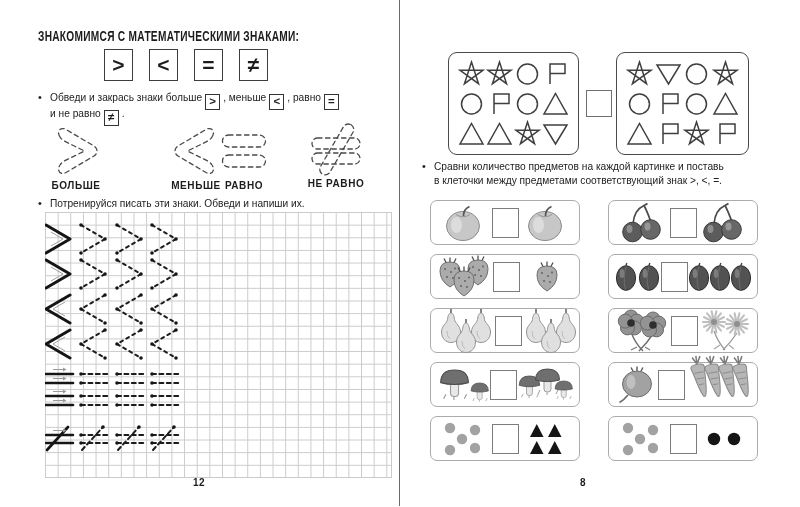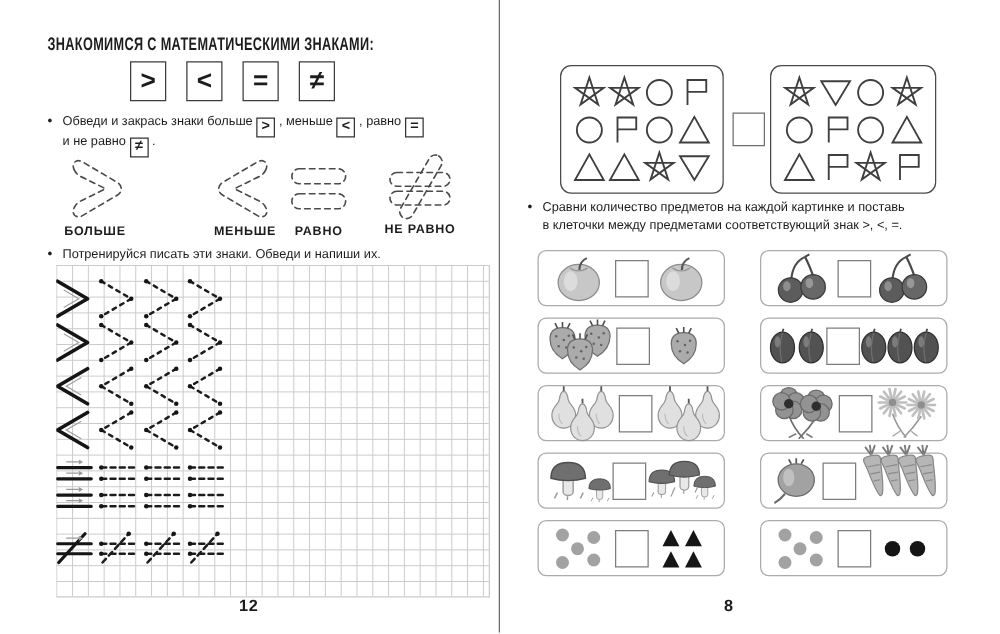--- a/index.html
+++ b/index.html
@@ -38,21 +38,21 @@
   #task2-line{left:38px;top:195px}
   #grid-wrap{position:absolute;left:45px;top:212px;width:347px;height:266px}
   #grid-bg{
     position:absolute;inset:0;
     background-image:linear-gradient(to right,#cbcbcb 1px,transparent 1px),
                      linear-gradient(to bottom,#cbcbcb 1px,transparent 1px);
     background-size:12.65px 12.65px;
     border-right:1px solid #cbcbcb;border-bottom:1px solid #cbcbcb;box-sizing:border-box;
   }
   #practice-svg{position:absolute;inset:0}
-  .page-num{position:absolute;top:477px;width:22px;text-align:center;font-size:13px;font-weight:bold;letter-spacing:.5px}
+  .page-num{position:absolute;top:477px;width:22px;text-align:center;font-size:10px;font-weight:bold;letter-spacing:.5px}
   #page-left .page-num{left:188px}
   #page-right .page-num{left:172px}
 
   
   #r-task1{left:22px;top:24px}
   .fig-box{
     position:absolute;border:1.4px solid #4a4a4a;border-radius:9px;box-sizing:border-box;
     display:grid;grid-template-columns:repeat(4,1fr);place-items:center;padding:6px 8px;background:#fff;
   }
   #fig-left{left:48px;top:52px;width:131px;height:103px}
@@ -97,21 +97,21 @@
       <div class="traced-wrap" style="left: 126px; top: 124px; width: 76px; margin-left: 32px;">
         <div class="traced-sign-area">
           <svg width="46" height="50" viewBox="0 0 46 50">
             <g transform="translate(46,0) scale(-1,1)">
               <path d="M7,11 C3,5 8,0.5 13,3.5 L41,20 C45,22.3 45,27.7 41,30 L13,46.5 C8,49.5 3,45 7,39 C8.8,35.8 12.5,34.3 16,32.6 L31.5,25 L16,17.4 C12.5,15.7 8.8,14.2 7,11 Z" fill="none" stroke="#4a4a4a" stroke-width="1.3" stroke-dasharray="4.5 3.5" stroke-linejoin="round" stroke-linecap="round"></path>
             </g>
           </svg>
         </div>
         <div class="traced-label">МЕНЬШЕ</div>
       </div>
-      <div class="traced-wrap" style="left: 214px; top: 124px; width: 82px; align-items: center;">
+      <div class="traced-wrap" style="left: 203px; top: 124px; width: 82px; align-items: center;">
         <div class="traced-sign-area">
           <svg width="46" height="40" viewBox="0 0 46 40">
             <rect x="1.5" y="4" width="43" height="12" rx="6" fill="none" stroke="#4a4a4a" stroke-width="1.3" stroke-dasharray="4.5 3.5" stroke-linejoin="round" stroke-linecap="round"></rect>
             <rect x="1.5" y="24" width="43" height="12" rx="6" fill="none" stroke="#4a4a4a" stroke-width="1.3" stroke-dasharray="4.5 3.5" stroke-linejoin="round" stroke-linecap="round"></rect>
           </svg>
         </div>
         <div class="traced-label">РАВНО</div>
       </div>
       <div class="traced-wrap" style="left: 292px; top: 122px; width: 88px; align-items: center;">
         <div class="traced-sign-area">

